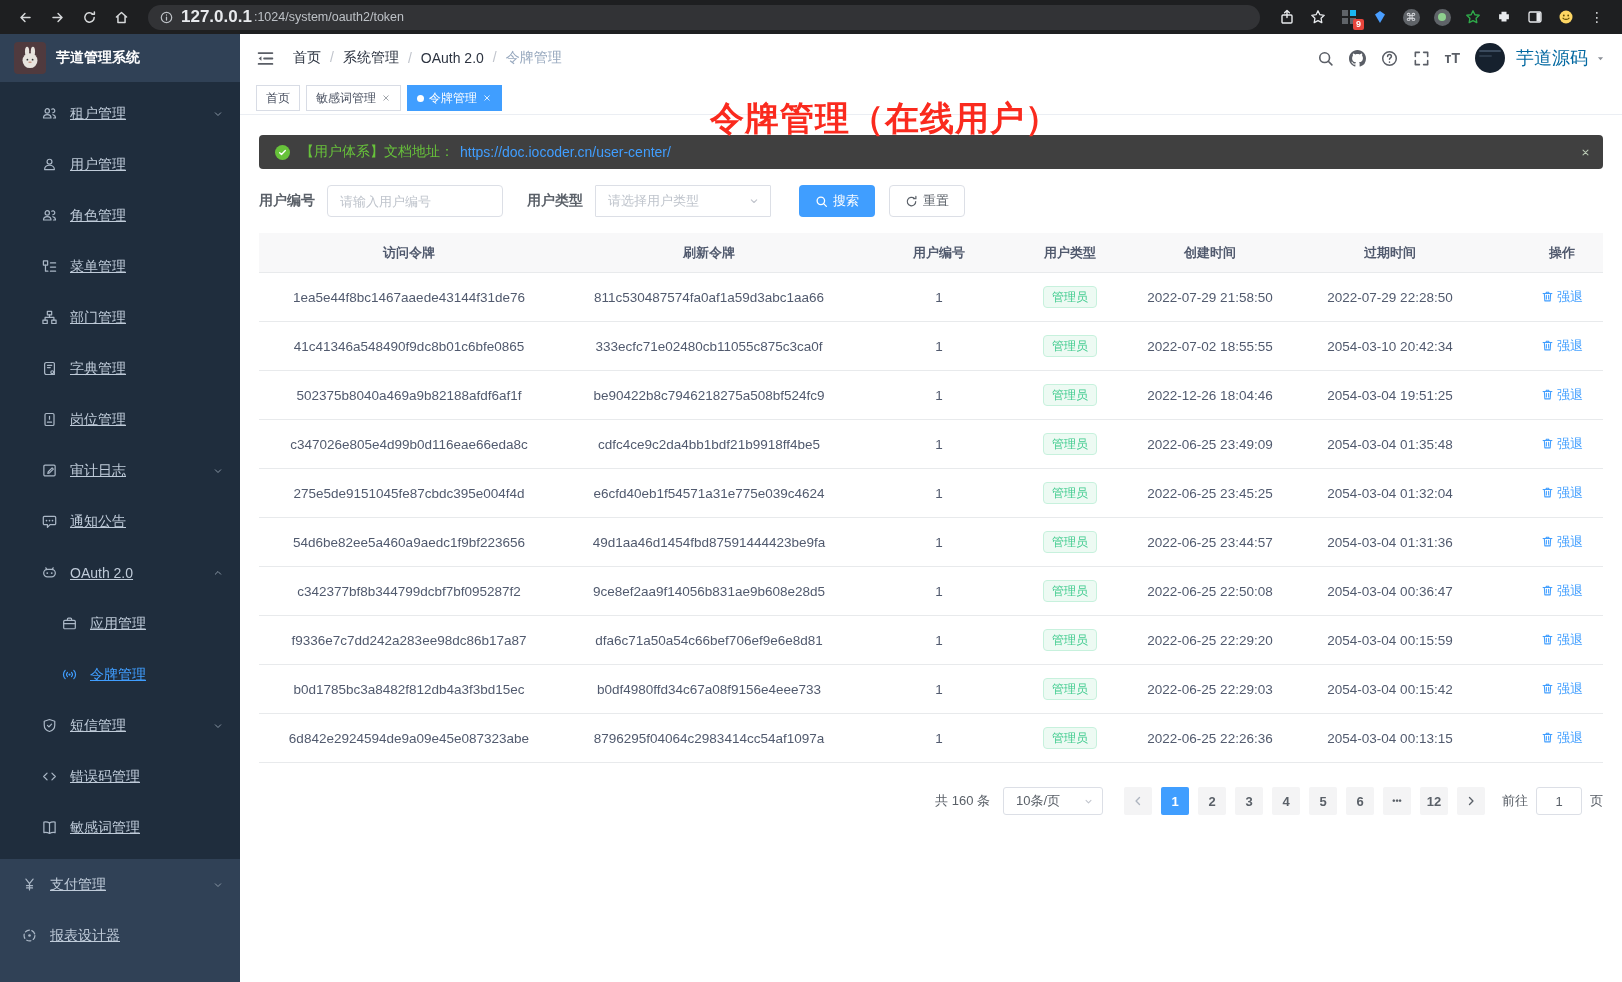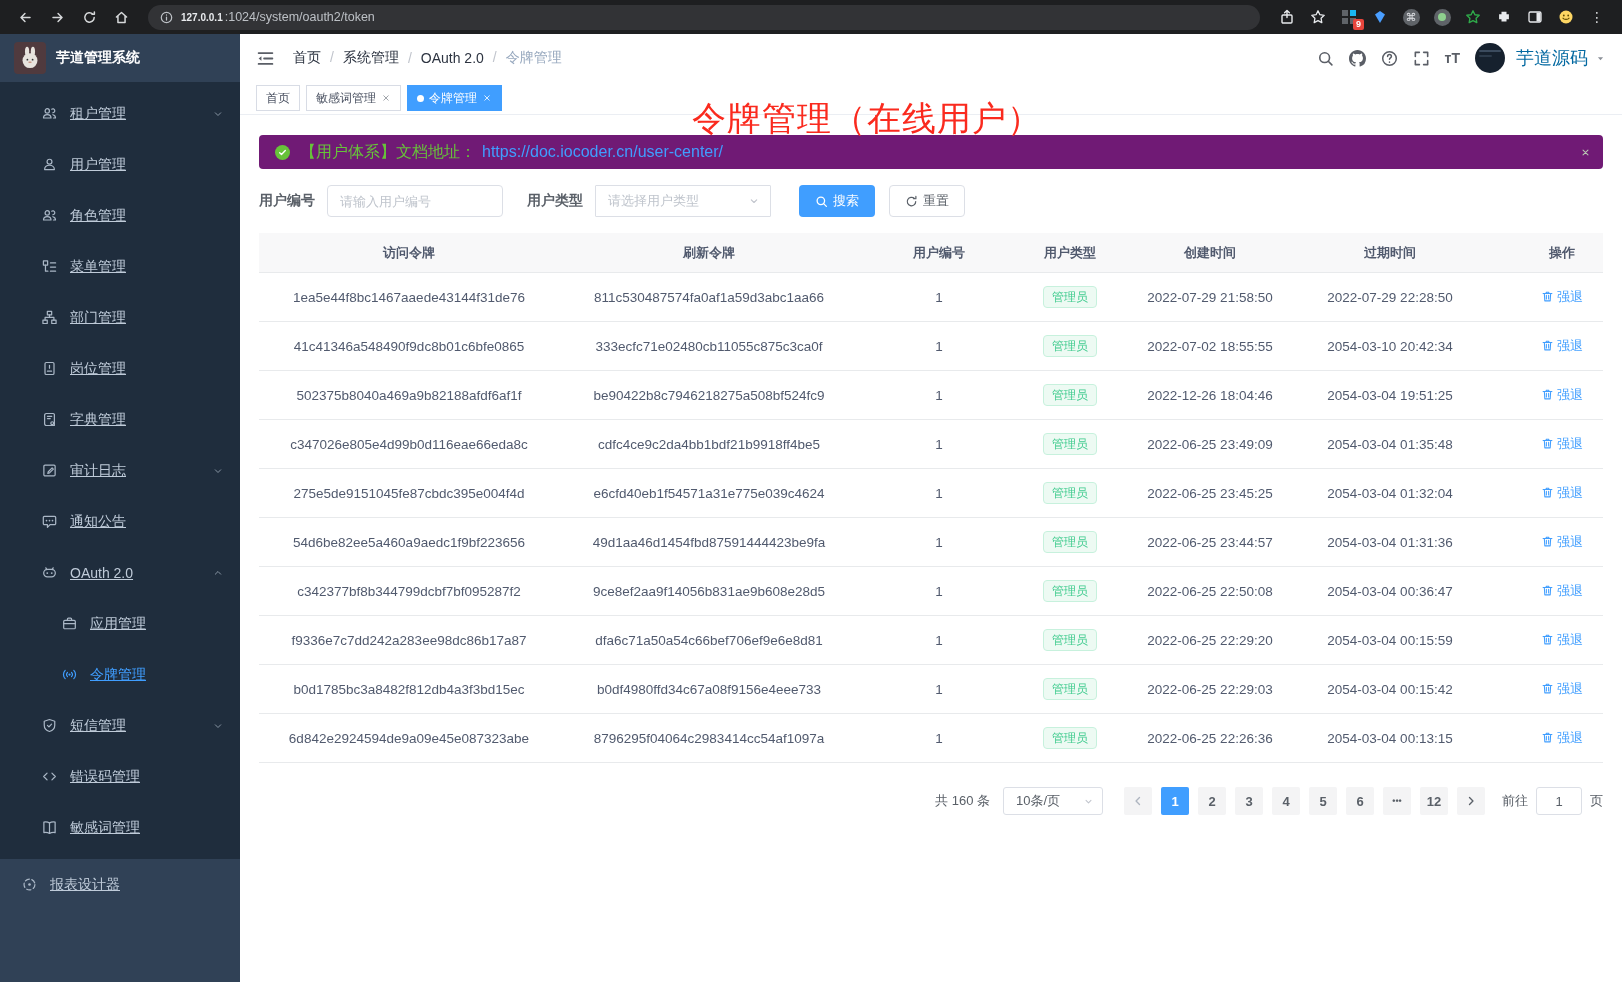--- a/index.html
+++ b/index.html
@@ -8,21 +8,21 @@
 
   
   .browser-bar { height:34px; background:#1e1f21; display:flex; align-items:center;
     padding:0 12px; gap:6px; }
   .bnav { width:26px; height:26px; display:flex; align-items:center; justify-content:center;
     color:#d6d8da; border-radius:50%; flex:0 0 auto; }
   .bnav svg { width:15px; height:15px; }
   .url-pill { flex:1; height:25px; background:#323336; border-radius:13px; margin:0 8px;
     display:flex; align-items:center; padding:0 12px; gap:8px; min-width:0; }
   .url-pill .icon svg { width:13px; height:13px; }
-  .url-host { color:#e8eaed; font-size:10px; font-weight:700; white-space:nowrap; }
+  .url-host { color:#e8eaed; font-size:17px; font-weight:700; white-space:nowrap; }
   .url-rest { color:#bdc1c6; font-size:12.5px; white-space:nowrap; margin-left:-6px; }
   .ext-cluster { display:flex; align-items:center; gap:13px; padding:0 4px; }
   .ext { width:18px; height:18px; display:flex; align-items:center; justify-content:center;
     color:#e8eaed; position:relative; flex:0 0 auto; }
   .ext svg { width:16px; height:16px; }
   .ext-grid { width:14px; height:14px; display:grid; grid-template-columns:6px 6px; gap:2px; }
   .ext-grid i { width:6px; height:6px; background:#5f6368; }
   .ext-grid i.c { background:#19b5f1; }
   .ext-badge { position:absolute; right:-6px; bottom:-4px; background:#e8453c; color:#fff;
     font-size:9px; line-height:11px; padding:0 3px; border-radius:2px; font-weight:700; }
@@ -81,27 +81,27 @@
   .tabbar { height:33px; display:flex; align-items:center; gap:6px; padding:0 16px;
     border-bottom:1px solid #ebeef3; flex:0 0 auto; }
   .tab { height:26px; display:inline-flex; align-items:center; gap:5px; padding:0 9px;
     border:1px solid #d8dce5; background:#fff; color:#495060; font-size:12px; cursor:pointer; }
   .tab .tclose { display:flex; color:#8b9098; }
   .tab .tclose svg { width:10px; height:10px; }
   .tab.active { background:#409eff; border-color:#409eff; color:#fff; }
   .tab.active .tclose { color:#fff; }
   .tab .dot { width:7px; height:7px; border-radius:50%; background:#fff; }
 
-  .annotation { position:absolute; left:452px; top:62px; font-size:34px; font-weight:400;
+  .annotation { position:absolute; left:470px; top:62px; font-size:34px; font-weight:700;
     color:#fa2a1e; z-index:6; letter-spacing:1px; white-space:nowrap; }
 
   
   .content { padding:20px 19px 0; }
-  .alert { height:34px; background:#701a75; border-radius:4px; display:flex; align-items:center;
-    gap:10px; padding:0 16px; font-size:16px; color:#67c23a; margin-bottom:16px; position:relative; }
+  .alert { height:34px; background:#404040; border-radius:4px; display:flex; align-items:center;
+    gap:10px; padding:0 16px; font-size:14px; color:#67c23a; margin-bottom:16px; position:relative; }
   .alert-check { width:15px; height:15px; border-radius:50%; background:#67c23a; color:#fff;
     display:flex; align-items:center; justify-content:center; flex:0 0 auto; }
   .alert-check svg { width:9px; height:9px; }
   .alert-link { color:#409eff; cursor:pointer; margin-left:-4px; }
   .alert-close { position:absolute; right:12px; color:#b9c8b3; display:flex; cursor:pointer; }
   .alert-close svg { width:11px; height:11px; }
 
   .filters { display:flex; align-items:center; margin-bottom:16px; font-size:14px; }
   .flabel { font-weight:700; color:#5a6068; margin-right:12px; }
   .finput { width:176px; height:32px; border:1px solid #dcdfe6; border-radius:4px;
@@ -315,35 +315,35 @@
               <rect x="1" y="10.8" width="4.6" height="3.6"></rect>
               <rect x="10.4" y="10.8" width="4.6" height="3.6"></rect>
               <path d="M8 5.1v2.8M3.3 10.8V7.9h9.4v2.9"></path>
             </svg>
           </span>
           <span class="mlabel">部门管理</span>
         </div>
         <div class="menu-item lvl2">
           <span class="icon">
             <svg viewBox="0 0 16 16" fill="none" stroke="currentColor" stroke-width="1.3" stroke-linecap="round" stroke-linejoin="round">
-              <rect x="3.2" y="1.6" width="9.6" height="12.8" rx="1.4"></rect>
-              <path d="M8 4.6v3M5.8 10.8h4.4"></path>
-            </svg>
-          </span>
-          <span class="mlabel">岗位管理</span>
-        </div>
-        <div class="menu-item lvl2">
-          <span class="icon">
-            <svg viewBox="0 0 16 16" fill="none" stroke="currentColor" stroke-width="1.3" stroke-linecap="round" stroke-linejoin="round">
               <path d="M4.6 1.6h7.2a1.4 1.4 0 0 1 1.4 1.4v11.4H4.6a1.8 1.8 0 0 1-1.8-1.8V3.4a1.8 1.8 0 0 1 1.8-1.8z"></path>
               <path d="M5.8 4.6h4.6M5.8 7h3"></path>
               <circle cx="10.9" cy="11.9" r="1.5"></circle>
             </svg>
           </span>
           <span class="mlabel">字典管理</span>
+        </div>
+        <div class="menu-item lvl2">
+          <span class="icon">
+            <svg viewBox="0 0 16 16" fill="none" stroke="currentColor" stroke-width="1.3" stroke-linecap="round" stroke-linejoin="round">
+              <rect x="3.2" y="1.6" width="9.6" height="12.8" rx="1.4"></rect>
+              <path d="M8 4.6v3M5.8 10.8h4.4"></path>
+            </svg>
+          </span>
+          <span class="mlabel">岗位管理</span>
         </div>
         <div class="menu-item lvl2">
           <span class="icon">
             <svg viewBox="0 0 16 16" fill="none" stroke="currentColor" stroke-width="1.3" stroke-linecap="round" stroke-linejoin="round">
               <rect x="2" y="2.2" width="12" height="11.6" rx="1.2"></rect>
               <path d="M10.8 5.2l-4.1 4.1-.5 1.8 1.8-.5 4.1-4.1z"></path>
             </svg>
           </span>
           <span class="mlabel">审计日志</span>
           <span class="chev">
@@ -421,20 +421,33 @@
           <span class="icon">
             <svg viewBox="0 0 16 16" fill="none" stroke="currentColor" stroke-width="1.3" stroke-linecap="round" stroke-linejoin="round">
               <path d="M8 3.2C6.6 2.2 4.4 1.9 2 2.2v11.2c2.4-.3 4.6 0 6 1 1.4-1 3.6-1.3 6-1V2.2c-2.4-.3-4.6 0-6 1z"></path>
               <path d="M8 3.2v11.2"></path>
             </svg>
           </span>
           <span class="mlabel">敏感词管理</span>
         </div>
       </nav>
     <nav class="menu-bottom" id="menu-bottom">
+        <div class="menu-item lvl1">
+          <span class="icon">
+            <svg viewBox="0 0 16 16" fill="none" stroke="currentColor" stroke-width="1.3" stroke-linecap="round" stroke-linejoin="round">
+              <path d="M4.2 2.2L8 7l3.8-4.8M8 7v6.8M4.8 9.2h6.4M4.8 11.6h6.4"></path>
+            </svg>
+          </span>
+          <span class="mlabel">支付管理</span>
+          <span class="chev">
+            <svg viewBox="0 0 16 16" fill="none" stroke="currentColor" stroke-width="1.3" stroke-linecap="round" stroke-linejoin="round">
+              <path d="M4.4 6.4L8 10l3.6-3.6"></path>
+            </svg>
+          </span>
+        </div>
         <div class="menu-item lvl1">
           <span class="icon">
             <svg viewBox="0 0 16 16" fill="none" stroke="currentColor" stroke-width="1.3" stroke-linecap="round" stroke-linejoin="round">
               <circle cx="8" cy="8" r="5.8" stroke-dasharray="4.6 2.7"></circle>
               <circle cx="8" cy="8" r="1.4" fill="currentColor" stroke="none"></circle>
             </svg>
           </span>
           <span class="mlabel">报表设计器</span>
         </div>
       </nav>

